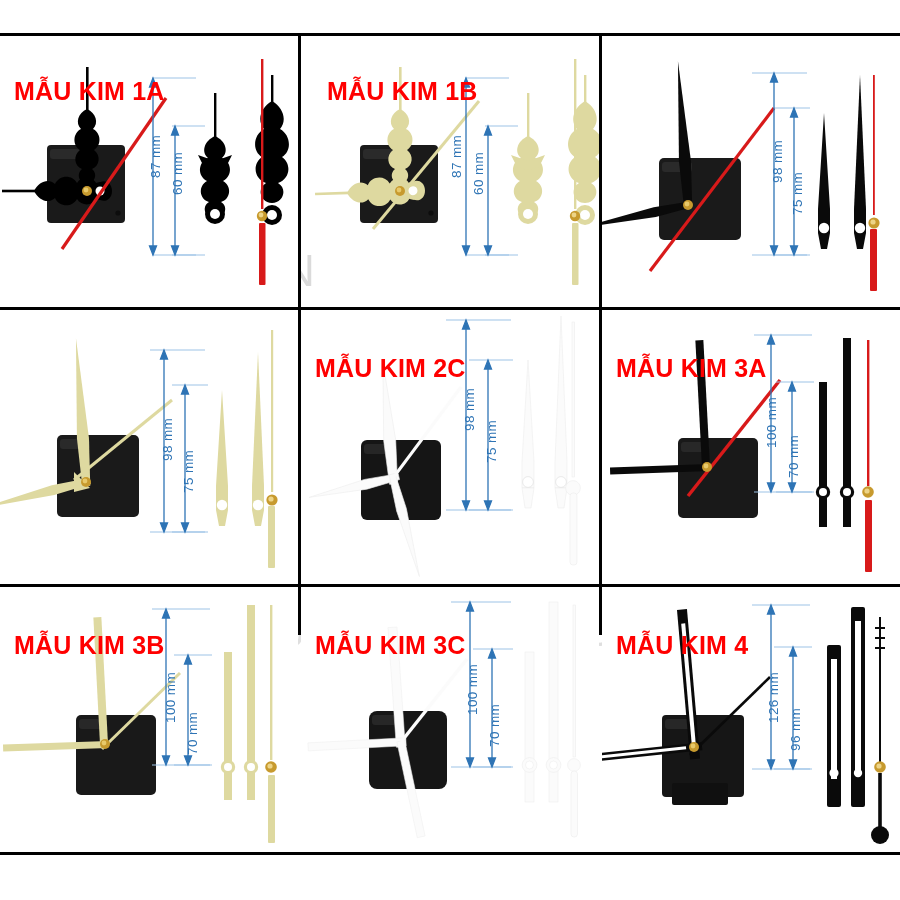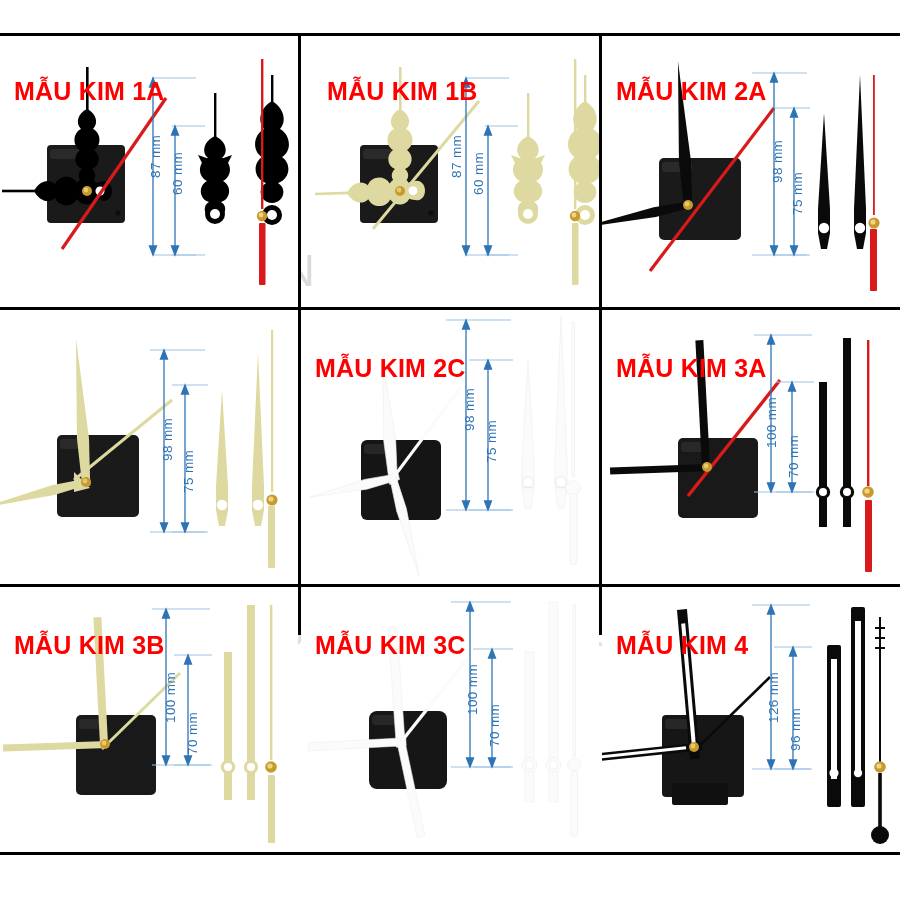--- a/index.html
+++ b/index.html
@@ -162,21 +162,20 @@
         <g>
           <rect x="261" y="26" width="2.4" height="150" fill="#ded9a0"></rect>
           <rect x="259" y="190" width="6.5" height="62" rx="1" fill="#ded9a0"></rect>
           <circle cx="262" cy="183" r="5.2" fill="#c79a2e"></circle>
           <circle cx="261" cy="182" r="2.4" fill="#edd487"></circle>
         </g>
       </svg>
     </div>
 
     <div class="cell" style="left:602px;top:0;width:298px;height:274px;">
-      <div class="title">MẪU KIM 2A</div>
       <svg class="art" viewBox="0 0 300 274">
         <rect x="57" y="125" width="82" height="82" rx="5" fill="#1a1a1a"></rect>
         <rect x="60" y="129" width="30" height="10" rx="3" fill="#2a2a2a"></rect>
 
         <g fill="#0a0a0a" transform="rotate(-4 86 172)">
           <path d="M86 28 L92 128 L90 176 L82 176 L80 128 Z"></path>
         </g>
 
         <g fill="#0a0a0a" transform="rotate(-102 86 172)">
           <path d="M86 62 L91 138 L89 176 L83 176 L81 138 Z"></path>

